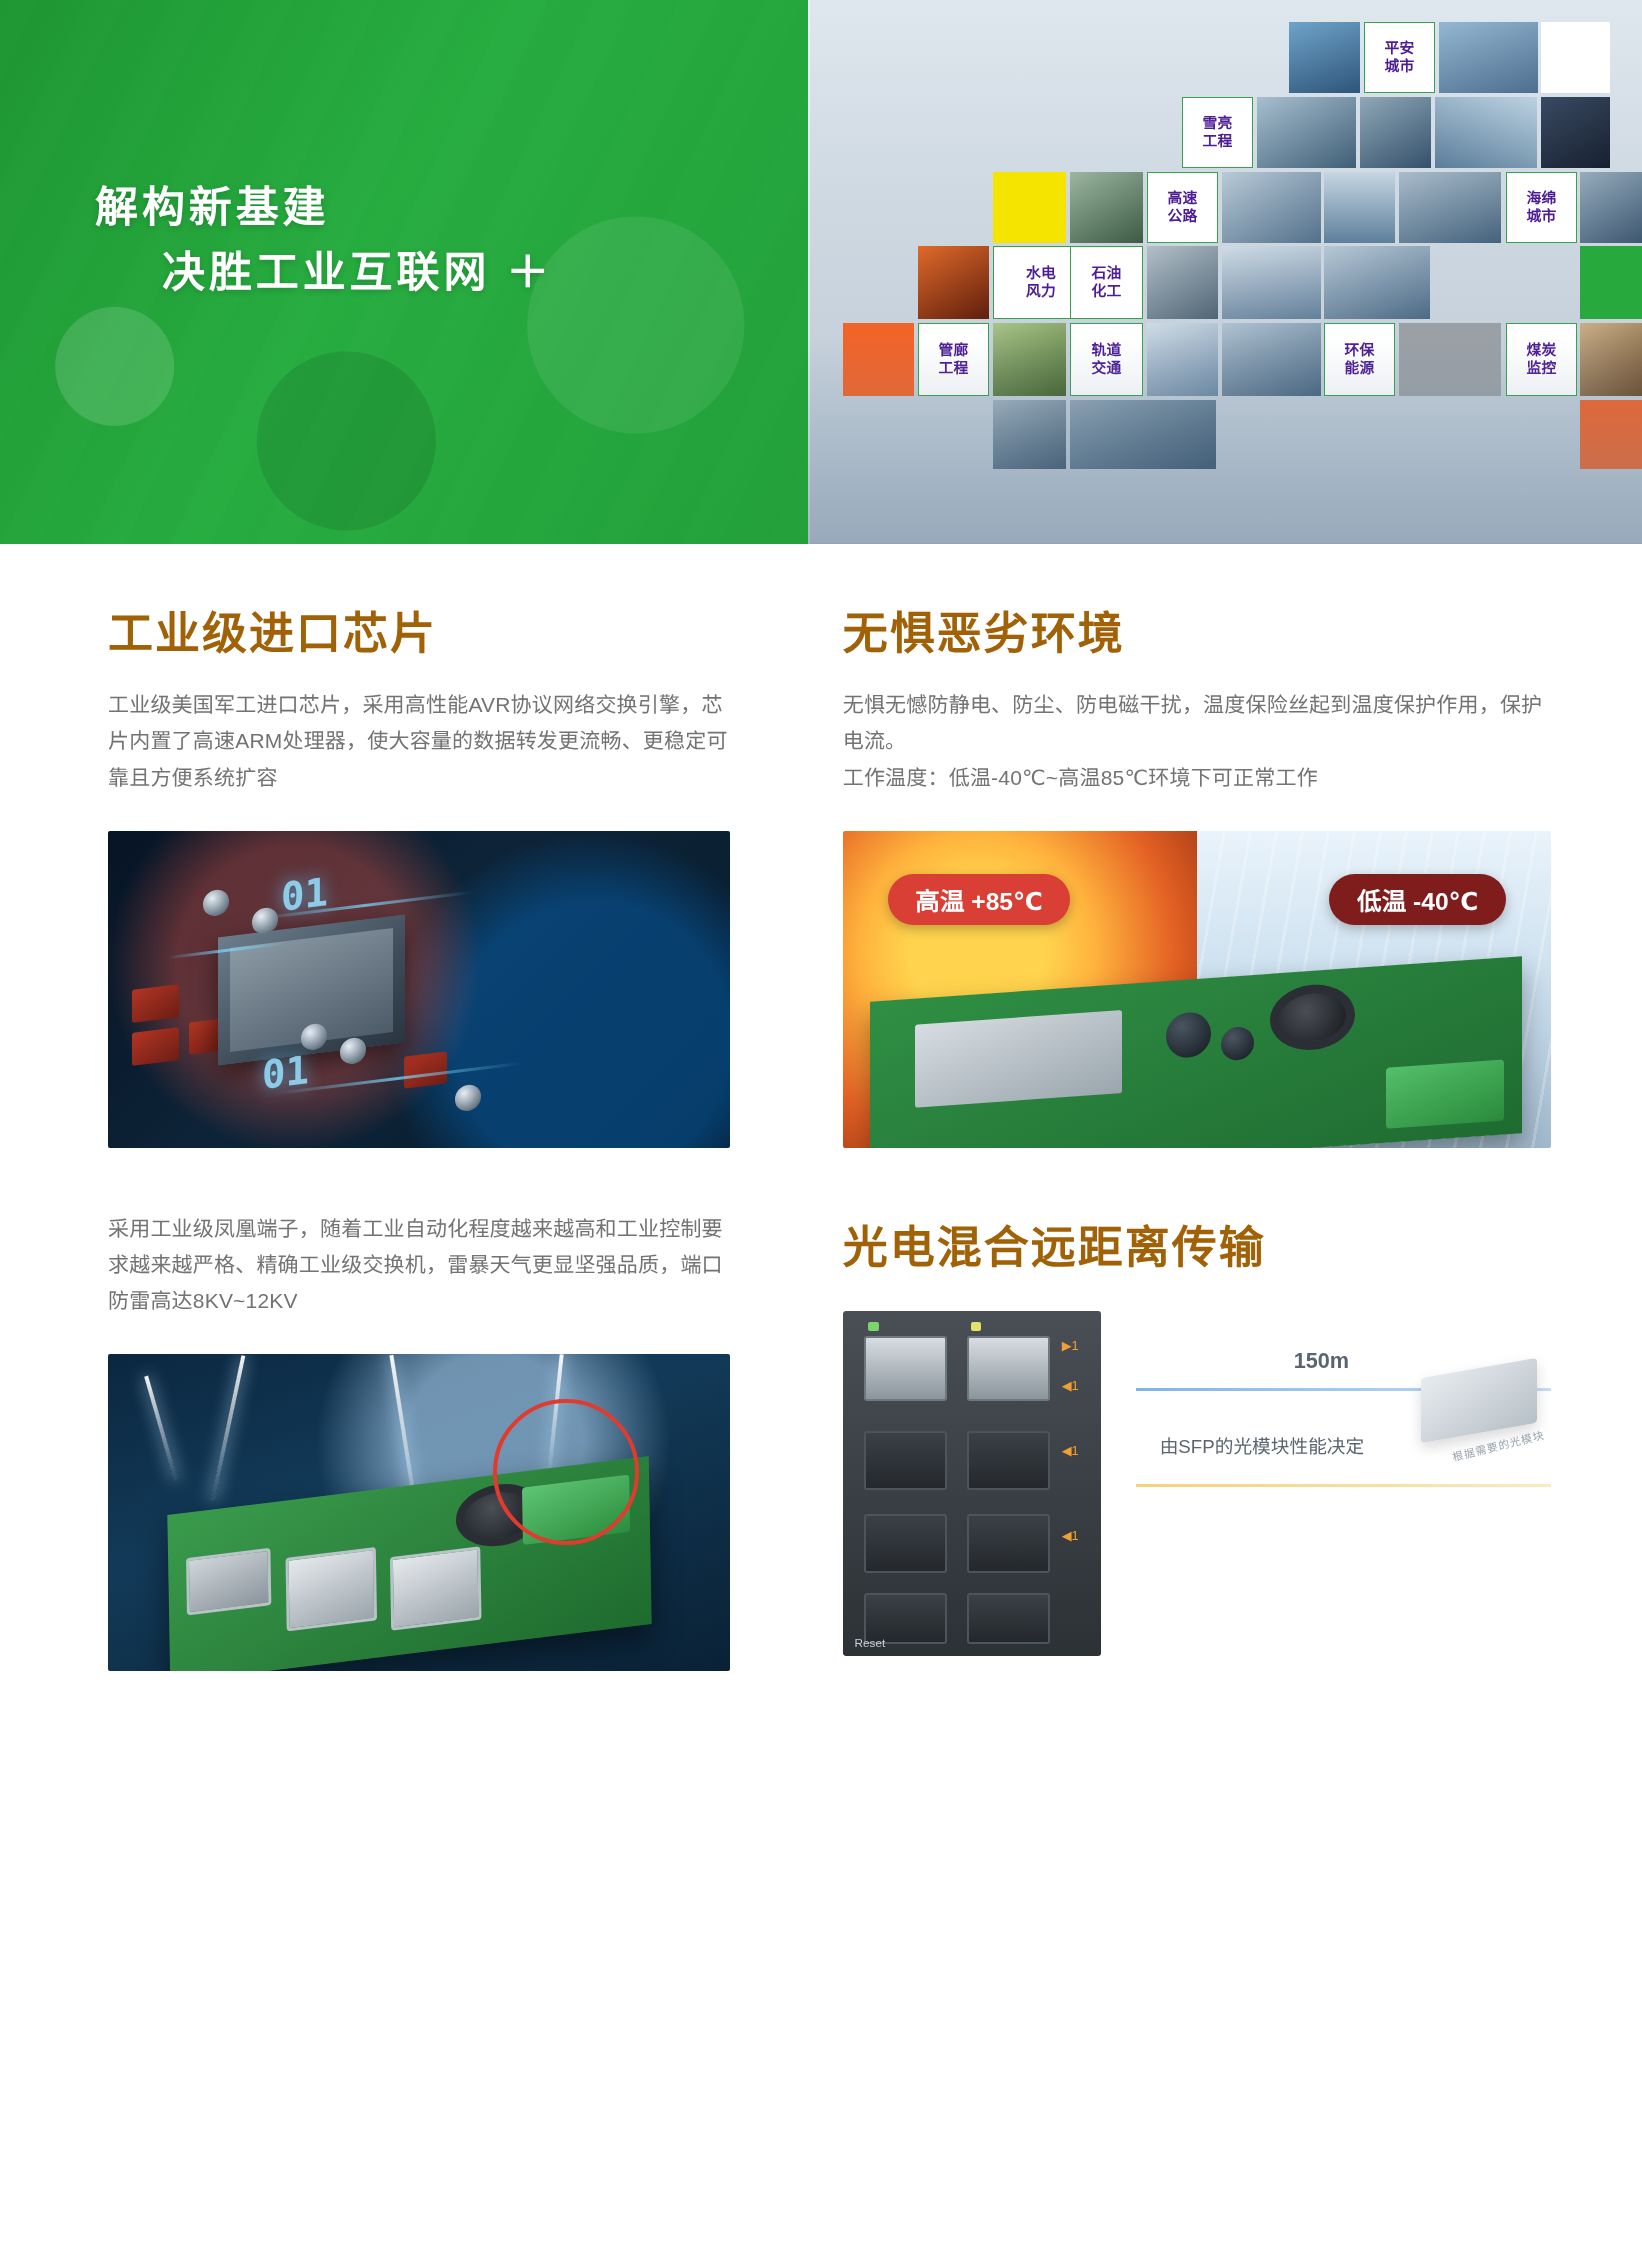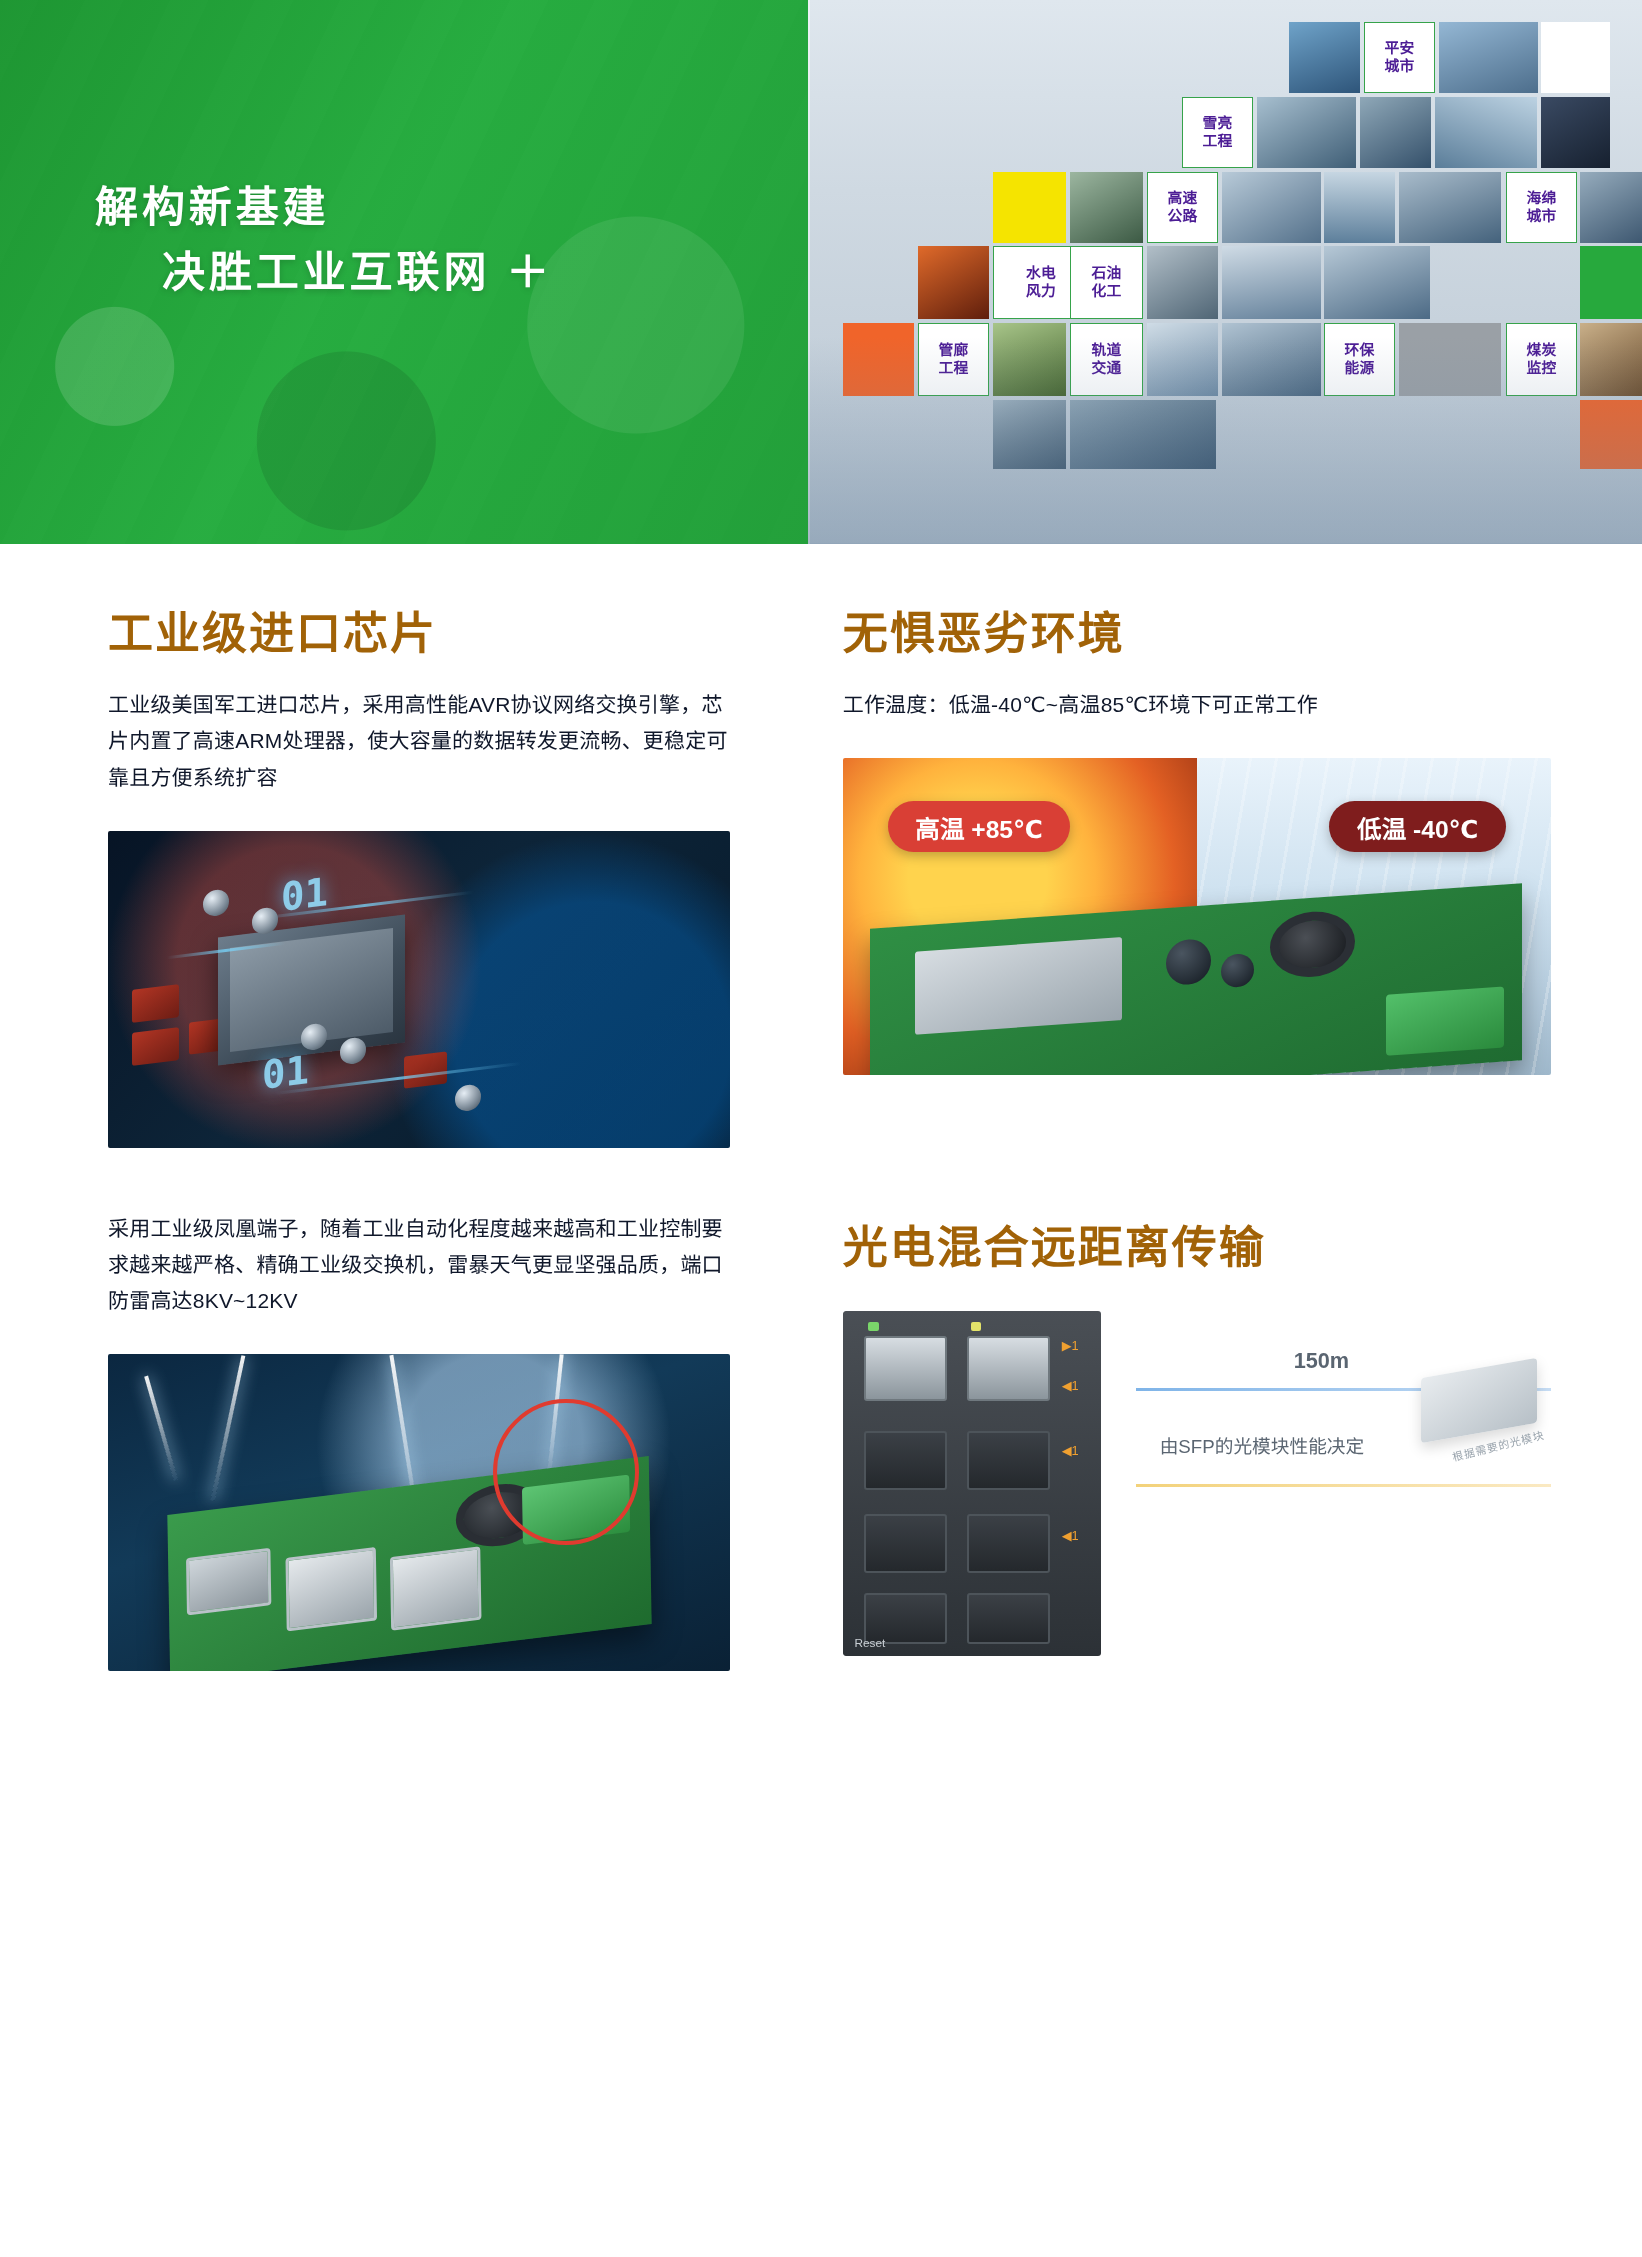--- a/index.html
+++ b/index.html
@@ -121,21 +121,21 @@
   .f-title {
     font-size: 45px;
     font-weight: 700;
     letter-spacing: 2px;
     color: #a16207;
     margin-bottom: 25.6px;
   }
   .f-body {
     font-size: 21px;
     line-height: 1.72;
-    color: #0f172a;
+    color: #737373;
     letter-spacing: 0.2px;
   }
   .f-body p { margin: 0; }
 
   .shot {
     margin-top: 35px;
     height: 317px;
     border-radius: 2px;
     position: relative;
     overflow: hidden;
@@ -485,20 +485,21 @@
         <div class="pcb-pin" style="left:232px; top:207px;"></div>
         <div class="pcb-pin" style="left:347px; top:254px;"></div>
         <div class="pcb-num" style="left:173px; top:41px;">01</div>
         <div class="pcb-num" style="left:154px; top:219px;">01</div>
       </div>
     </div>
 
     <div class="feature right">
       <h2 class="f-title">无惧恶劣环境</h2>
       <div class="f-body">
+        <p>无惧无憾防静电、防尘、防电磁干扰，温度保险丝起到温度保护作用，保护电流。</p>
         <p>工作温度：低温-40℃~高温85℃环境下可正常工作</p>
       </div>
       <div class="shot shot-temp">
         <div class="temp-hot"></div>
         <div class="temp-cold"></div>
         <div class="pill hot">高温 +85℃</div>
         <div class="pill cold">低温 -40℃</div>
         <div class="board">
           <div class="sfp"></div>
           <div class="coil"></div>

